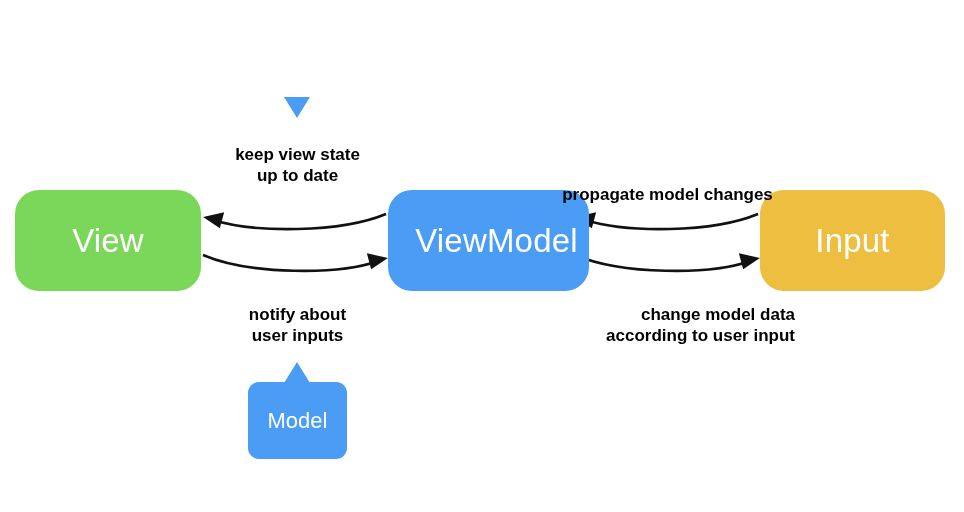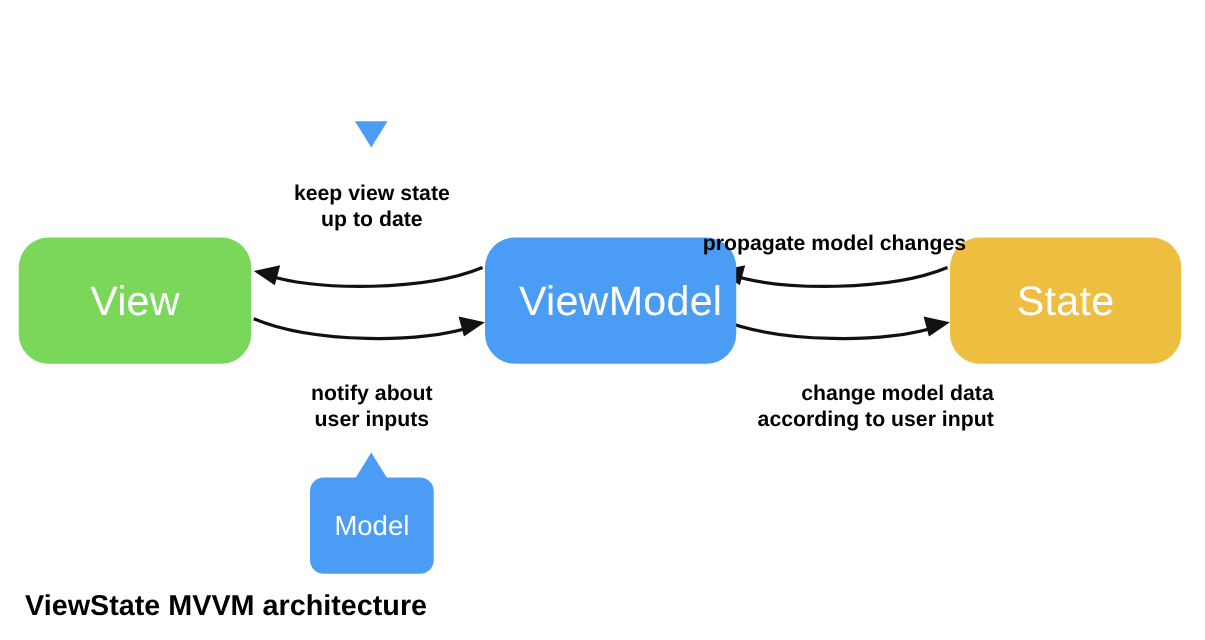--- a/index.html
+++ b/index.html
@@ -176,29 +176,28 @@
 
   <div class="node" id="node-view" style="background: rgb(123, 215, 90);">
     <span>View</span>
   </div>
 
   <div class="node" id="node-viewmodel" style="background: rgb(74, 156, 245);">
     <span>ViewModel</span>
   </div>
 
   <div class="node" id="node-model" style="background: rgb(237, 190, 63);">
-    <span>State</span>
+    <span>Input</span>
   </div>
 
   <div class="edge-label" id="label-keep-view-state">keep view state
 up to date</div>
 
   <div class="edge-label" id="label-notify-about">notify about
 user inputs</div>
 
   <div class="edge-label" id="label-propagate">propagate model changes</div>
 
   <div class="edge-label" id="label-change-model">change model data
 according to user input</div>
 
-  <div id="caption">ViewState MVVM architecture</div>
 
 </div>
 
 </body></html>

